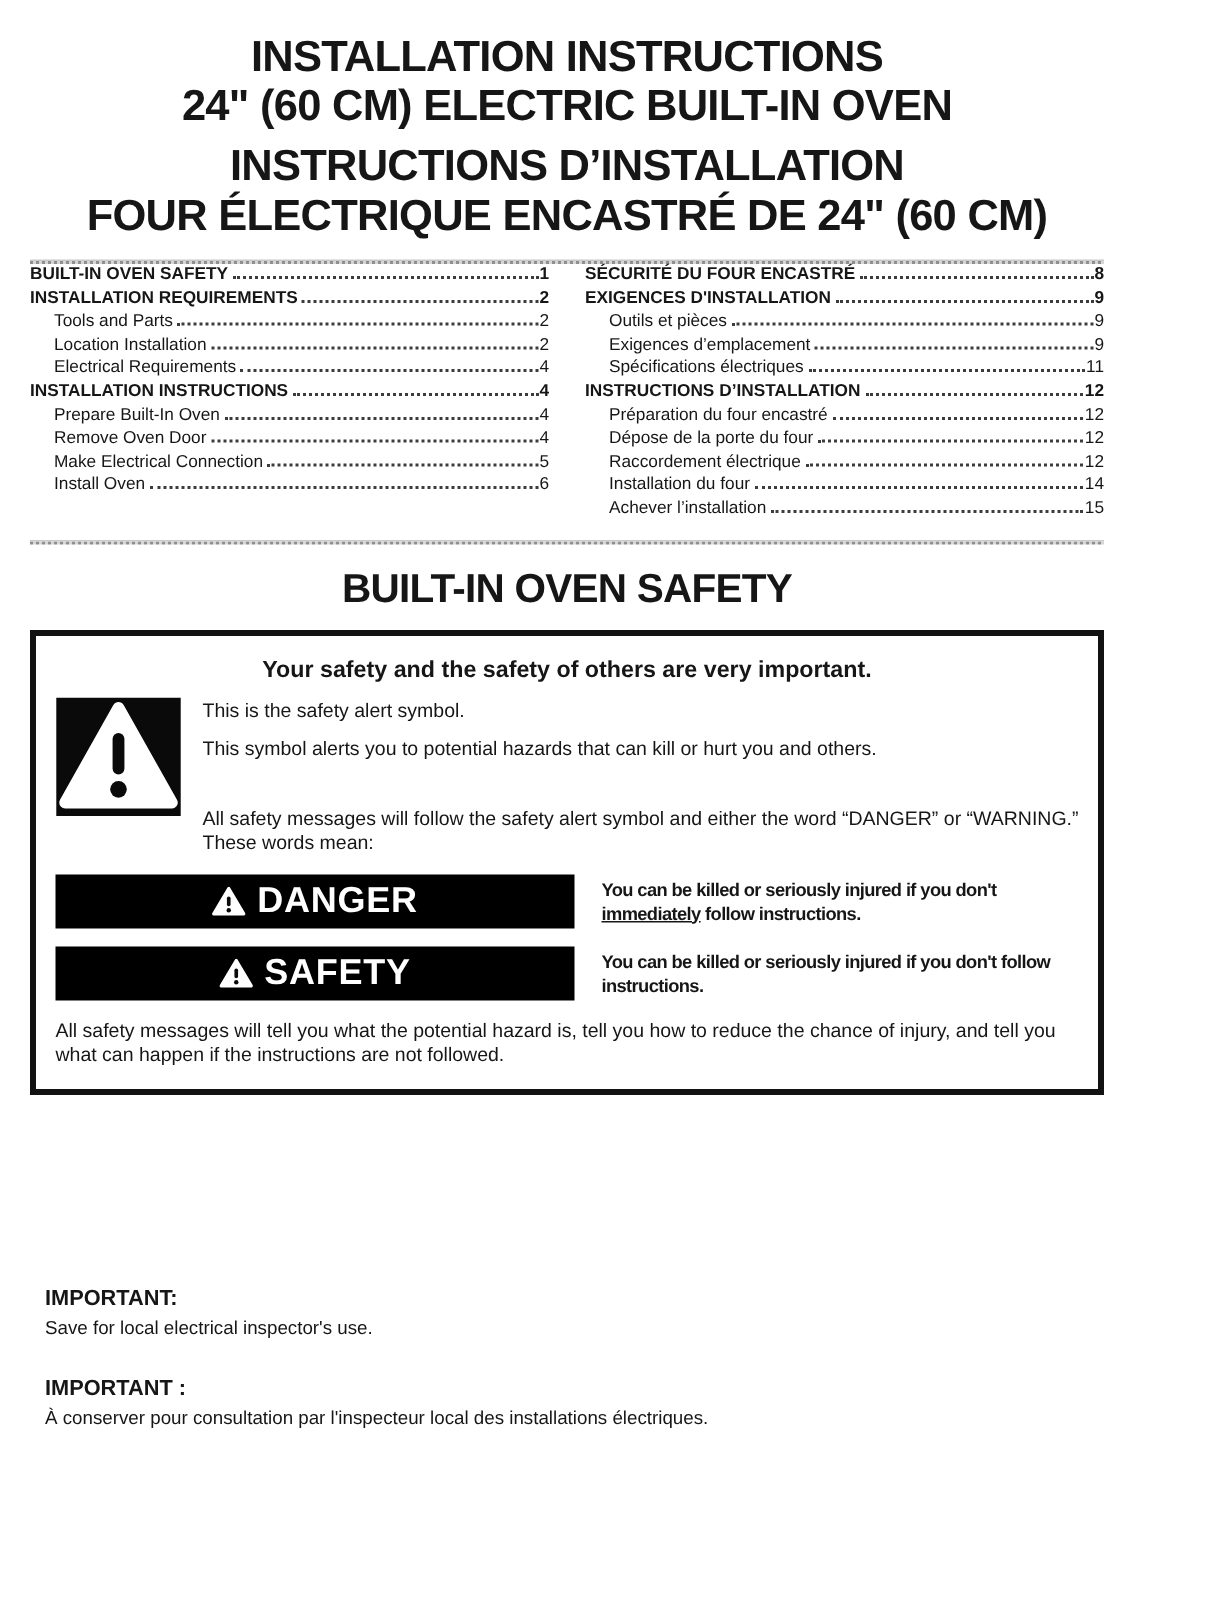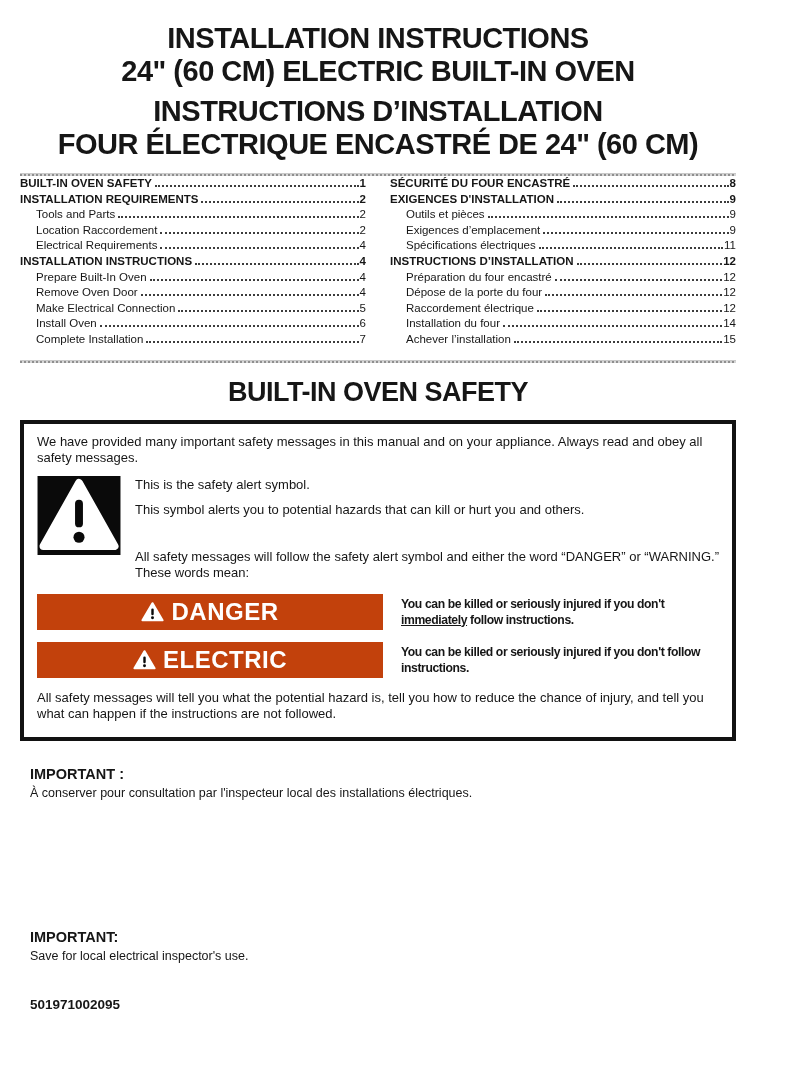--- a/index.html
+++ b/index.html
@@ -41,21 +41,21 @@
   .box-intro { font-size: 13px; line-height: 16.5px; margin: 0; }
   .alert-row { display: flex; margin-top: 9px; justify-content: center; }
   .alert-symbol { width: 84px; height: 79px; flex: none; }
   .alert-symbol svg { display: block; width: 100%; height: 100%; }
   .alert-text { margin-left: 14px; padding-top: 1px; flex: 1; min-width: 0; }
   .alert-text p { font-size: 13px; line-height: 16.5px; margin: 0 0 9px; }
   .alert-text p:last-child { margin-bottom: 0; margin-top: 30px; }
 
   .signal-row { display: flex; align-items: center; margin-top: 12px; }
   .signal-bar {
-    width: 346px; height: 36px; flex: none; background: #c2410c; color: #ffffff;
+    width: 346px; height: 36px; flex: none; background: #000000; color: #ffffff;
     display: flex; align-items: center; justify-content: center; gap: 7px;
   }
   .signal-icon svg { width: 23px; height: 20px; display: block; }
   .signal-label { font-size: 24px; font-weight: bold; letter-spacing: 0.5px; }
   .signal-desc { flex: 1; margin: 0 0 0 18px; font-size: 12.2px; line-height: 16px; font-weight: bold; letter-spacing: -0.4px; }
   .u { text-decoration: underline; }
 
   .box-footer { font-size: 13px; line-height: 16.5px; margin: 12px 0 2px; }
 
   
@@ -93,21 +93,21 @@
     <span class="toc-label">INSTALLATION REQUIREMENTS</span>
     <span class="toc-leader"></span>
     <span class="toc-page">2</span>
   </div>
           <div class="toc-row sub">
     <span class="toc-label">Tools and Parts</span>
     <span class="toc-leader"></span>
     <span class="toc-page">2</span>
   </div>
           <div class="toc-row sub">
-    <span class="toc-label">Location Raccordement</span>
+    <span class="toc-label">Location Installation</span>
     <span class="toc-leader"></span>
     <span class="toc-page">2</span>
   </div>
           <div class="toc-row sub">
     <span class="toc-label">Electrical Requirements</span>
     <span class="toc-leader"></span>
     <span class="toc-page">4</span>
   </div>
           <div class="toc-row head">
     <span class="toc-label">INSTALLATION INSTRUCTIONS</span>
@@ -126,25 +126,20 @@
   </div>
           <div class="toc-row sub">
     <span class="toc-label">Make Electrical Connection</span>
     <span class="toc-leader"></span>
     <span class="toc-page">5</span>
   </div>
           <div class="toc-row sub">
     <span class="toc-label">Install Oven</span>
     <span class="toc-leader"></span>
     <span class="toc-page">6</span>
-  </div>
-          <div class="toc-row sub">
-    <span class="toc-label">Complete Installation</span>
-    <span class="toc-leader"></span>
-    <span class="toc-page">7</span>
   </div>
         </div>
       <div class="toc-col" id="toc-right">
           <div class="toc-row head">
     <span class="toc-label">SÉCURITÉ DU FOUR ENCASTRÉ</span>
     <span class="toc-leader"></span>
     <span class="toc-page">8</span>
   </div>
           <div class="toc-row head">
     <span class="toc-label">EXIGENCES D'INSTALLATION</span>
@@ -199,21 +194,21 @@
         </div>
     </div>
   </section>
 
   <div class="rule"></div>
 
   <section>
     <h1 class="section-heading">BUILT-IN OVEN SAFETY</h1>
 
     <div class="safety-box">
-      <p class="box-intro">We have provided many important safety messages in this manual and on your appliance. Always read and obey all safety messages.</p>
+      <h3 class="box-heading">Your safety and the safety of others are very important.</h3>
 
       <div class="alert-row">
         <div class="alert-symbol">
           <svg viewBox="0 0 84 80" aria-hidden="true">
             <rect x="0" y="0" width="84" height="80" fill="#0a0a0a"></rect>
             <path d="M42 7 L78 71 L6 71 Z" fill="#ffffff" stroke="#ffffff" stroke-width="8" stroke-linejoin="round"></path>
             <rect x="38" y="24" width="8" height="28" rx="4" fill="#0a0a0a"></rect>
             <circle cx="42" cy="62" r="5.6" fill="#0a0a0a"></circle>
           </svg>
         </div>
@@ -240,34 +235,33 @@
 
       <div class="signal-row">
         <div class="signal-bar">
           <span class="signal-icon">
             <svg viewBox="0 0 26 23" aria-hidden="true">
               <path d="M13 1.5 L24.5 21 L1.5 21 Z" fill="#ffffff" stroke="#ffffff" stroke-width="2.5" stroke-linejoin="round"></path>
               <rect x="11.6" y="7.6" width="2.8" height="7.6" rx="1.4" fill="#0a0a0a"></rect>
               <circle cx="13" cy="18.2" r="1.7" fill="#0a0a0a"></circle>
             </svg>
           </span>
-          <span class="signal-label">ELECTRIC</span>
+          <span class="signal-label">SAFETY</span>
         </div>
         <p class="signal-desc">You can be killed or seriously injured if you don't follow instructions.</p>
       </div>
 
       <p class="box-footer">All safety messages will tell you what the potential hazard is, tell you how to reduce the chance of injury, and tell you what can happen if the instructions are not followed.</p>
     </div>
+  </section>
+
+  <section class="important first">
+    <h4>IMPORTANT:</h4>
+    <p>Save for local electrical inspector's use.</p>
   </section>
 
   <section class="important second">
     <h4>IMPORTANT :</h4>
     <p>À conserver pour consultation par l'inspecteur local des installations électriques.</p>
   </section>
 
-  <section class="important first">
-    <h4>IMPORTANT:</h4>
-    <p>Save for local electrical inspector's use.</p>
-  </section>
-
-  <div class="part-number">501971002095</div>
 
 </div>
 
 </body></html>

